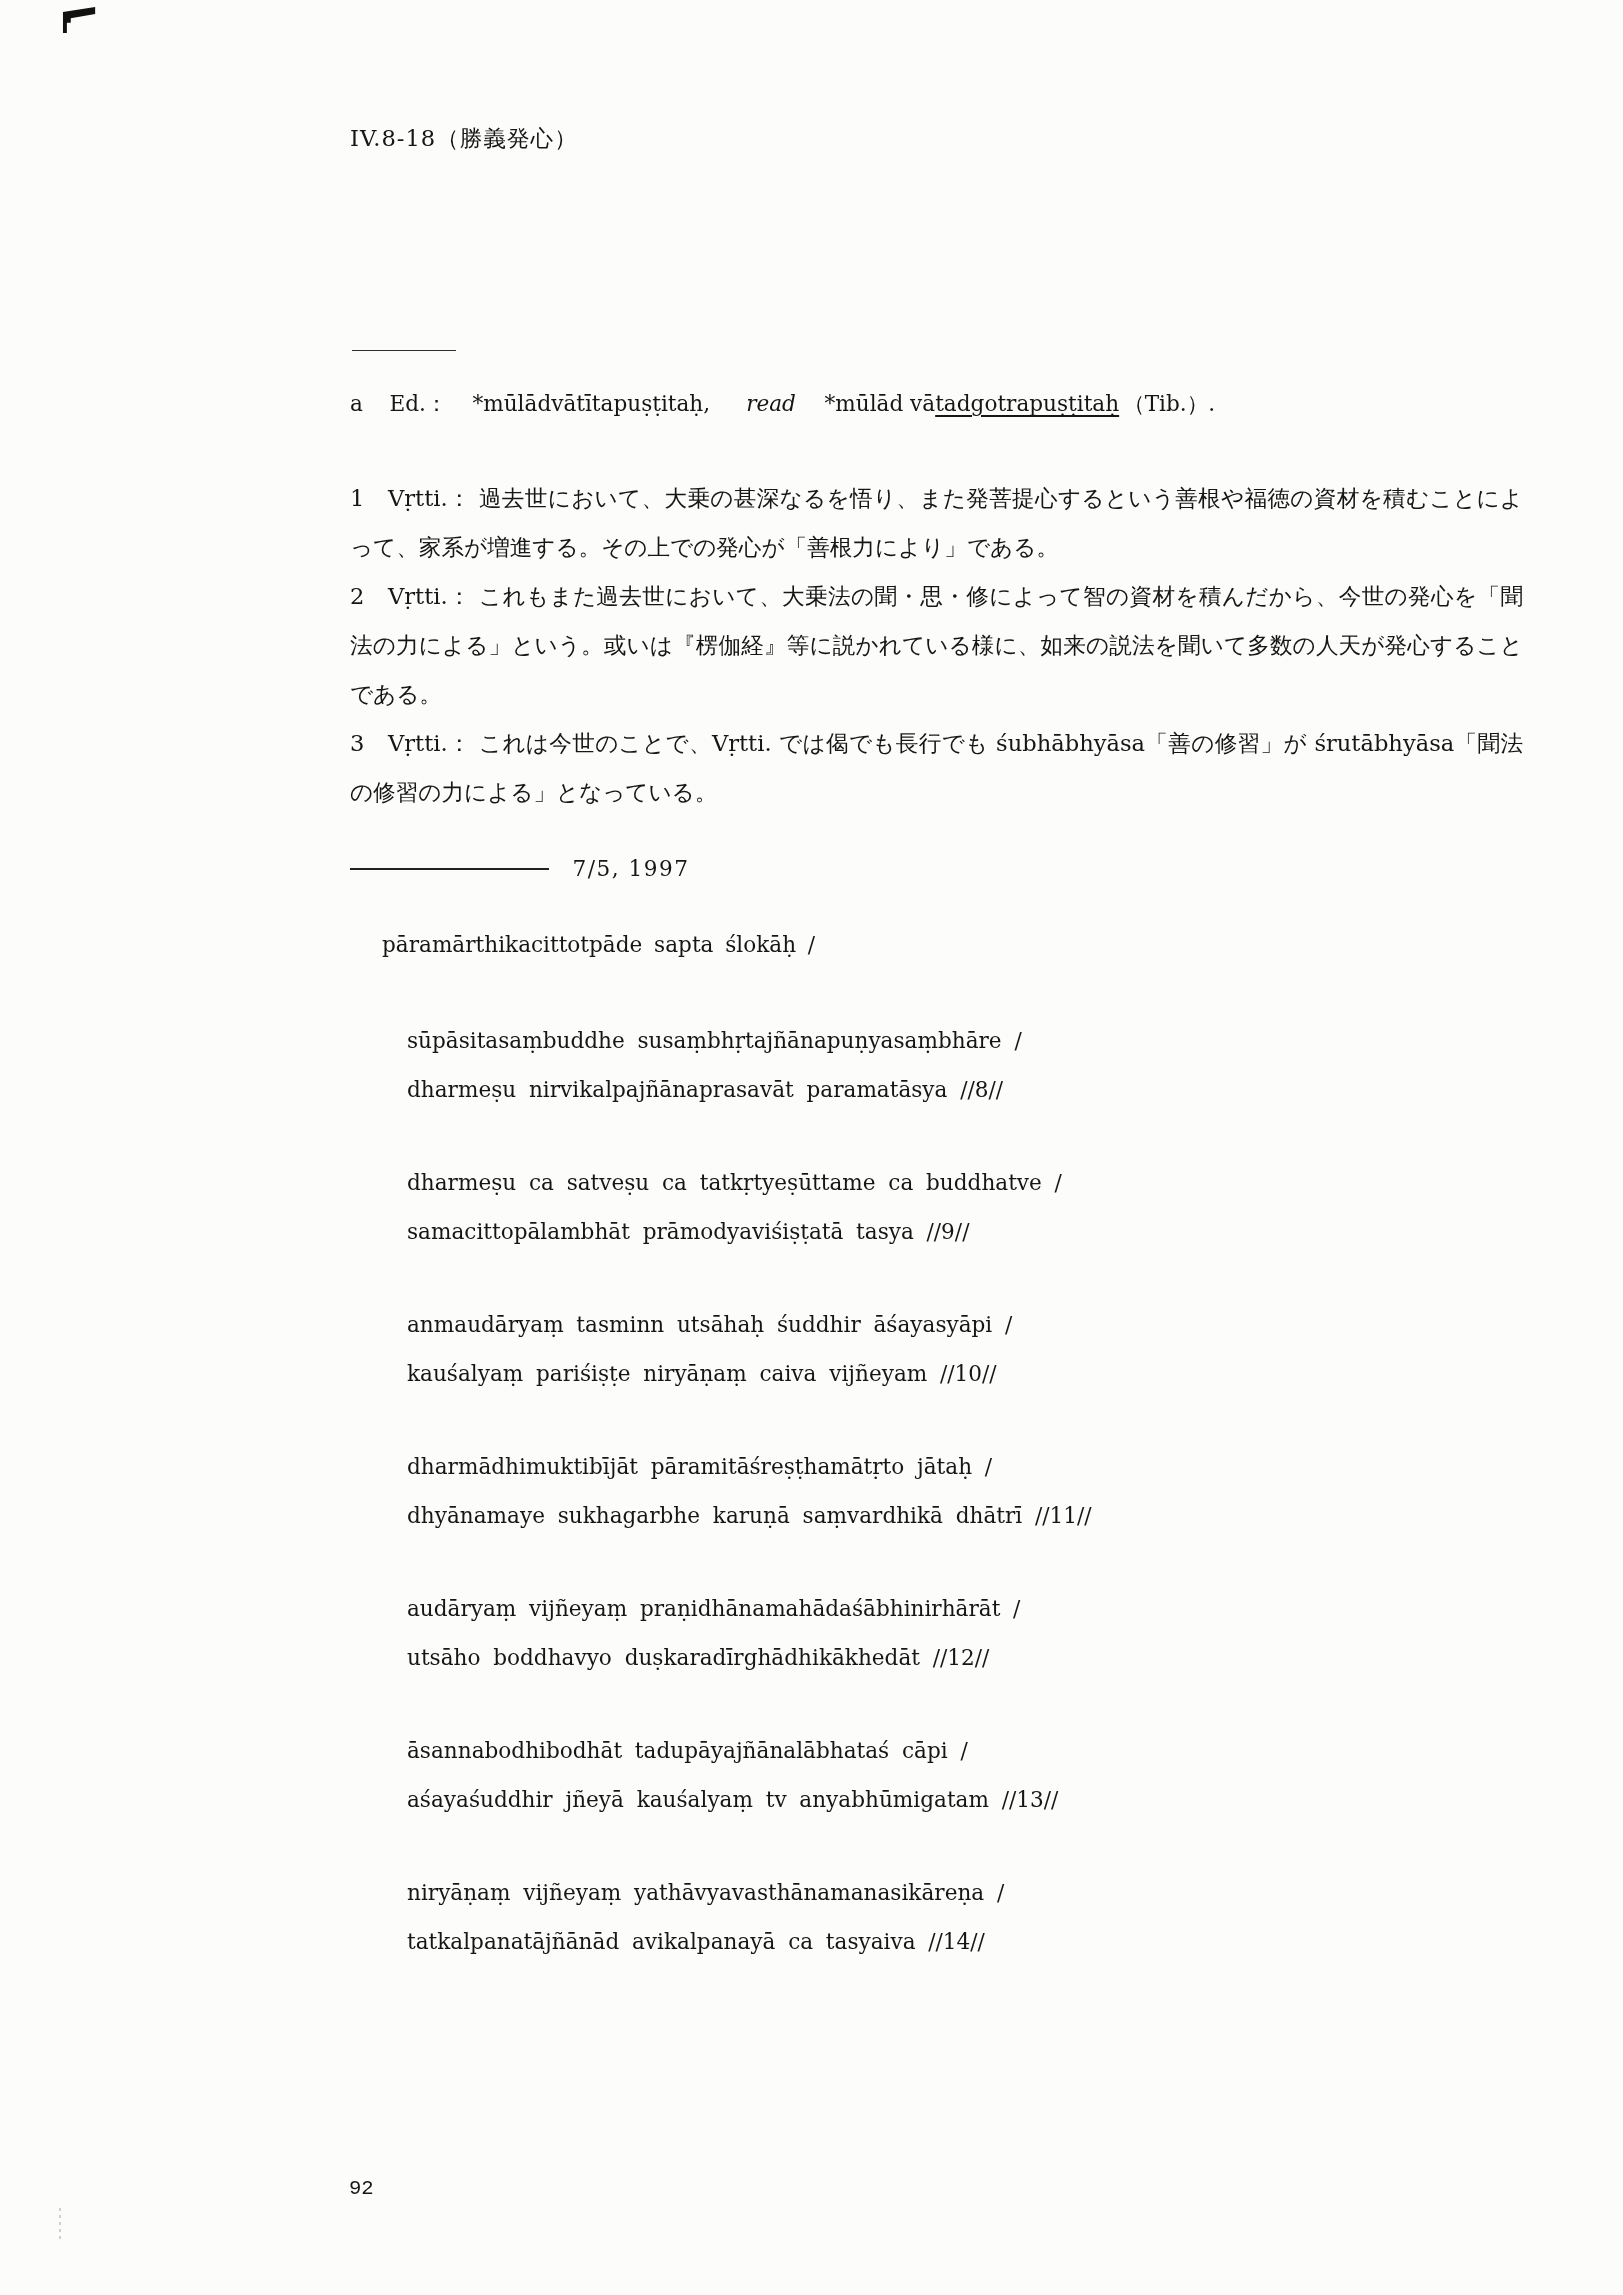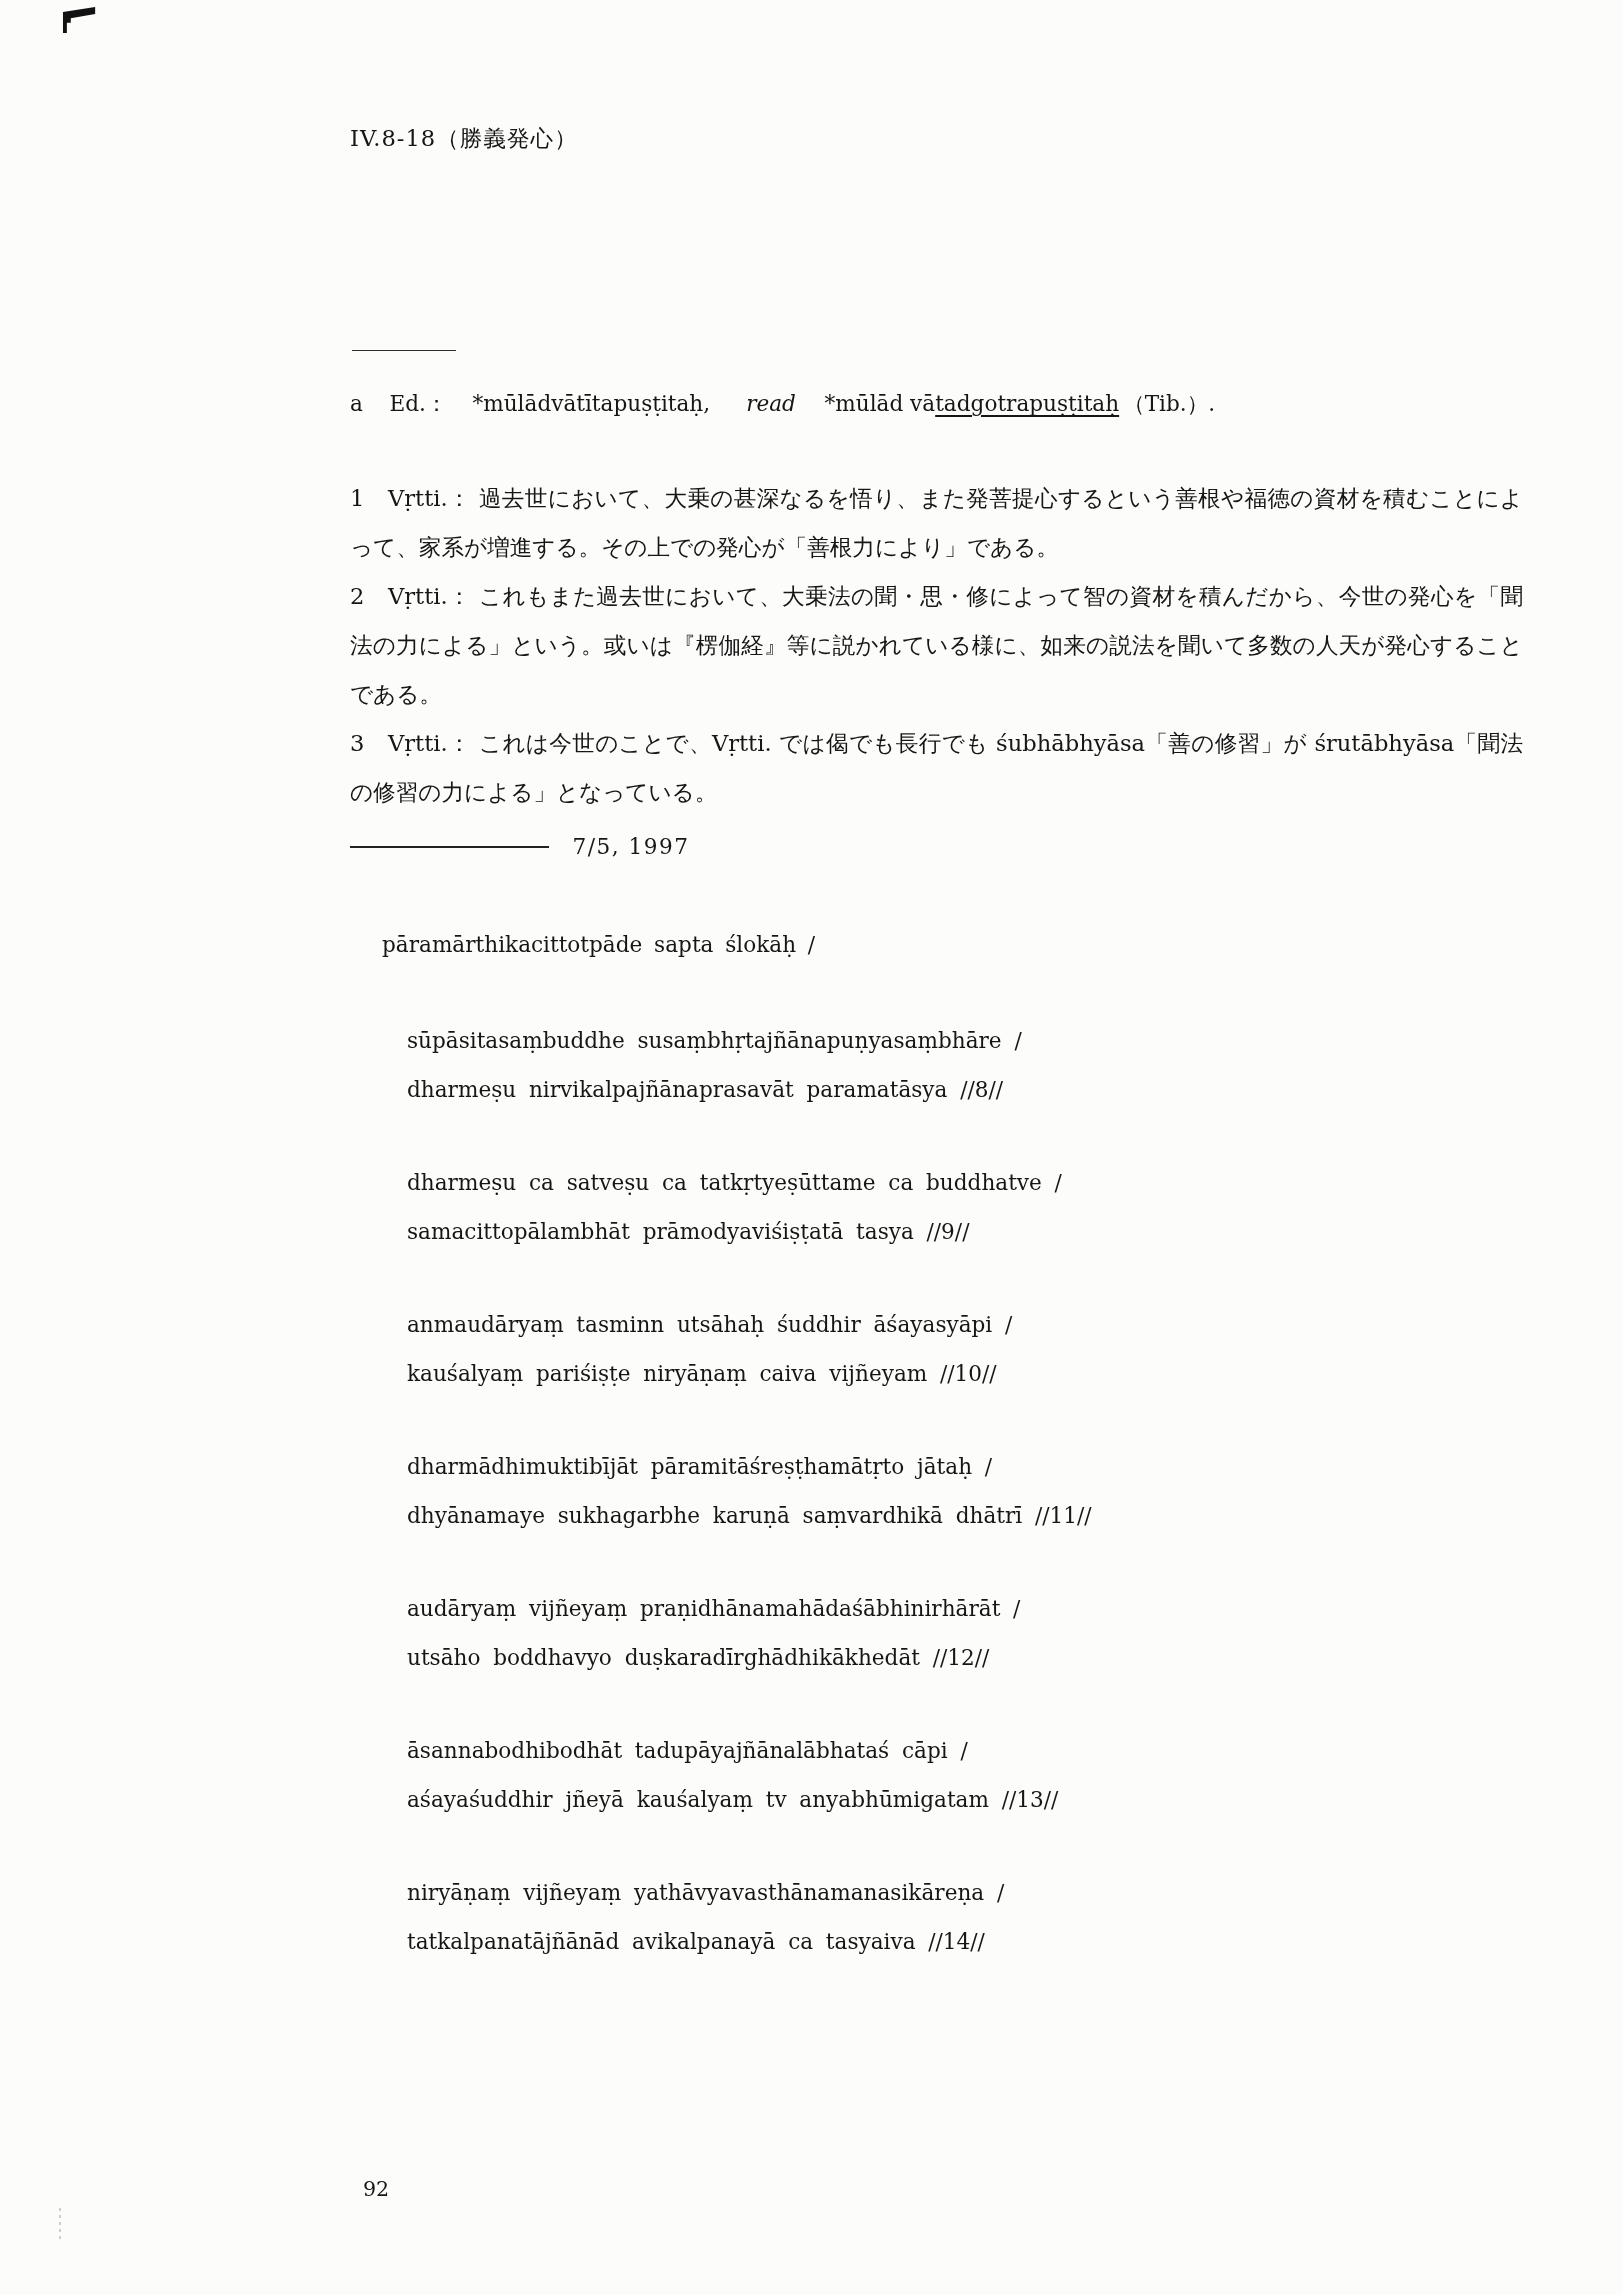--- a/index.html
+++ b/index.html
@@ -54,21 +54,21 @@
     line-height: 49px;
     text-align: justify;
     text-justify: inter-ideograph;
   }
   #notes p { margin: 0; }
   #notes .note-num { margin-right: 23.6px; }
   #notes .note-label { margin-right: 8px; }
 
   
   #date-line {
-    left: 350px; top: 829px;
+    left: 350px; top: 851px;
     height: 35px;
     display: flex;
     align-items: center;
   }
   #date-line .dash {
     width: 199px; height: 0;
     border-top: 2px solid #222;
   }
   #date-line .date-text {
     font-size: 21.6px;
@@ -89,22 +89,23 @@
   }
   .verse { margin-bottom: 44px; }
   .verse .vline {
     line-height: 49px;
     white-space: nowrap;
     word-spacing: 5.9px;
   }
 
   
   #page-number {
-    left: 363px; top: 2177px;
+    left: 349px; top: 2177px;
     font-size: 20.6px;
+    font-family: Liberation Mono, monospace;
   }
 
   
   #scan-speck {
     left: 59px; top: 2208px;
     width: 2px; height: 34px;
     background: repeating-linear-gradient(#9a9a9a 0 2.9px, transparent 2.9px 6.9px);
     opacity: 0.45;
   }
 </style>

